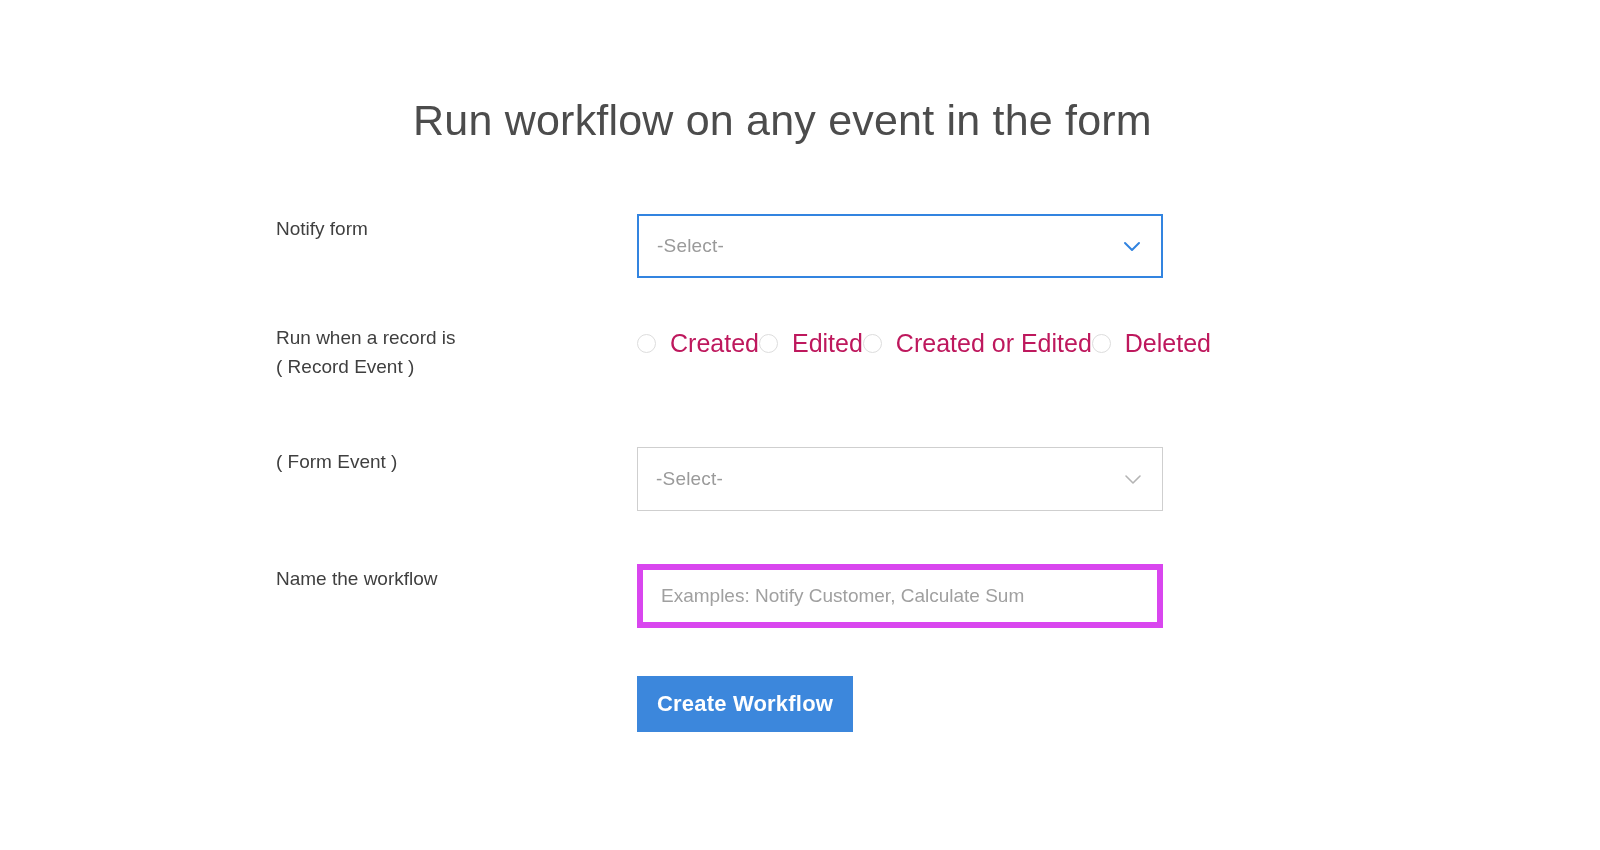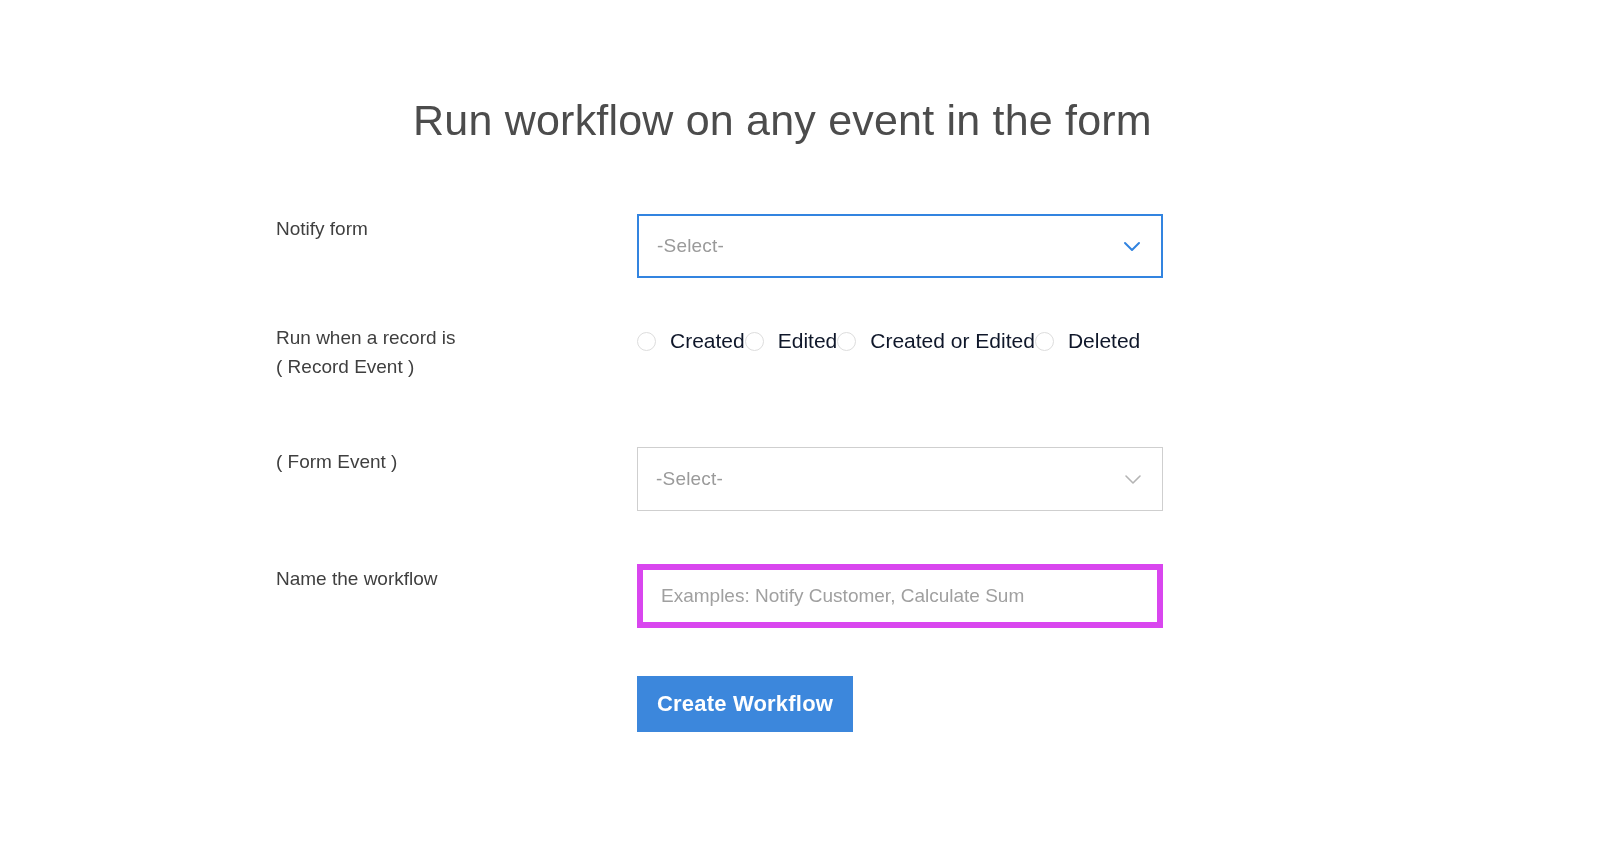--- a/index.html
+++ b/index.html
@@ -109,22 +109,22 @@
   .radio-circle {
     width: 19px;
     height: 19px;
     border-radius: 50%;
     border: 1px solid #dddddd;
     box-sizing: border-box;
     background: #fff;
     flex: 0 0 19px;
   }
   .radio-label {
-    font-size: 21px;
-    color: #0f172a;
+    font-size: 25px;
+    color: #be185d;
     margin-left: 14px;
     white-space: nowrap;
     text-align: right;
   }
   .r-gap-1 { margin-left: 33px; }
   .r-gap-2 { margin-left: 17px; }
   .r-gap-3 { margin-left: 17px; }
 
   
   .text-input {

